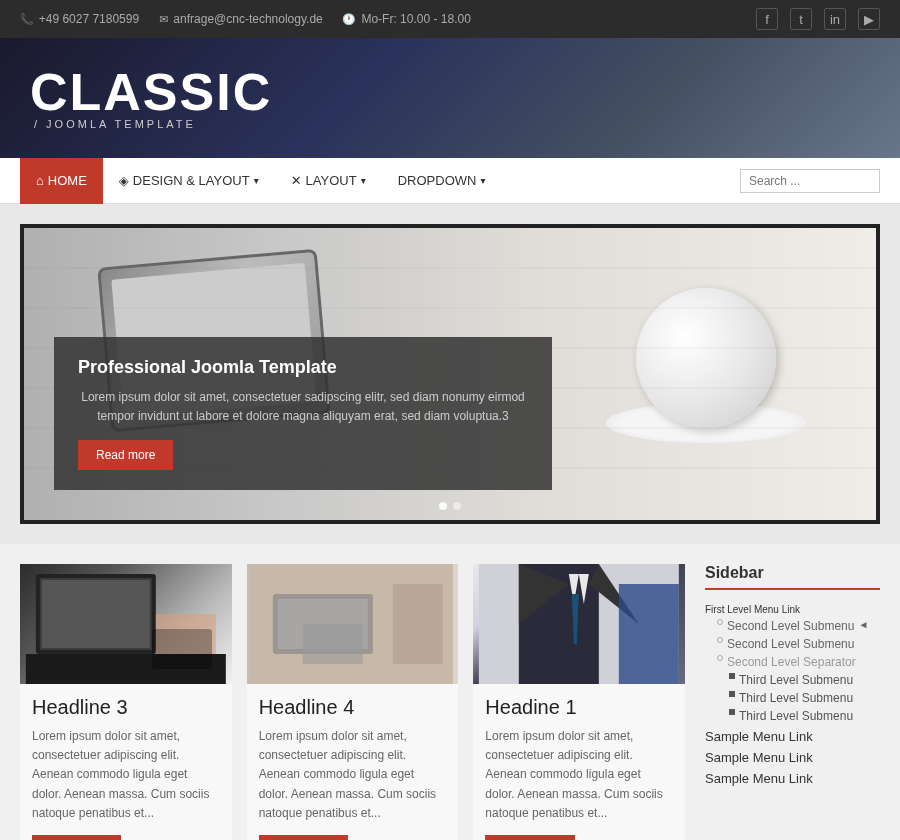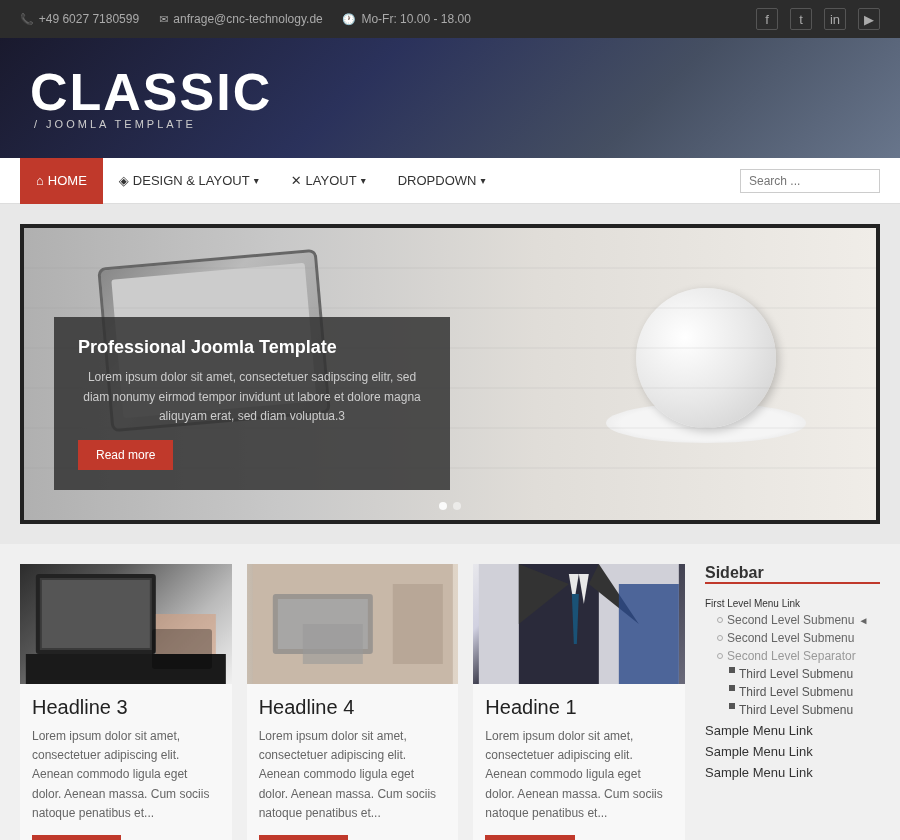--- a/index.html
+++ b/index.html
@@ -143,21 +143,21 @@
       width: 200px; height: 40px;
       background: radial-gradient(ellipse, #f5f5f5 60%, #ddd 100%);
       border-radius: 50%;
     }
     .slider-overlay {
       position: absolute;
       bottom: 30px; left: 30px;
       background: rgba(50,50,50,0.85);
       color: #fff;
       padding: 20px 24px;
-      width: 396px;
+      width: 498px;
       max-width: 65%;
     }
     .slider-overlay h2 { font-size: 18px; font-weight: bold; margin-bottom: 10px; }
     .slider-overlay p { font-size: 12px; line-height: 1.6; color: #ccc; margin-bottom: 14px; text-align: center; }
     .btn-read-more {
       background: #c0392b;
       color: #fff;
       border: none;
       padding: 8px 18px;
       font-size: 12px;
@@ -236,29 +236,30 @@
     
     .sidebar {
       width: 175px;
       flex-shrink: 0;
     }
     .sidebar-title {
       font-size: 16px;
       font-weight: bold;
       color: #333;
       border-bottom: 2px solid #c0392b;
+      padding-bottom: 6px;
       margin-bottom: 14px;
     }
     .sidebar-menu { list-style: none; }
     .sidebar-menu li { margin-bottom: 4px; }
     .sidebar-menu .first-level { font-size: 10px; color: #333; cursor: pointer; }
     .sidebar-menu .second-level {
       font-size: 12px; color: #666;
       padding-left: 12px;
-      display: flex; align-items: center; gap: 4px;
+      display: flex; align-items: flex-start; gap: 4px;
       cursor: pointer;
     }
     .sidebar-menu .third-level {
       font-size: 12px; color: #555;
       padding-left: 24px;
       display: flex; gap: 4px;
       cursor: pointer;
     }
     .sidebar-menu .separator { color: #999; font-size: 12px; padding-left: 12px; }
     .sidebar-menu .sample-link { font-size: 13px; color: #333; cursor: pointer; margin-top: 6px; }

